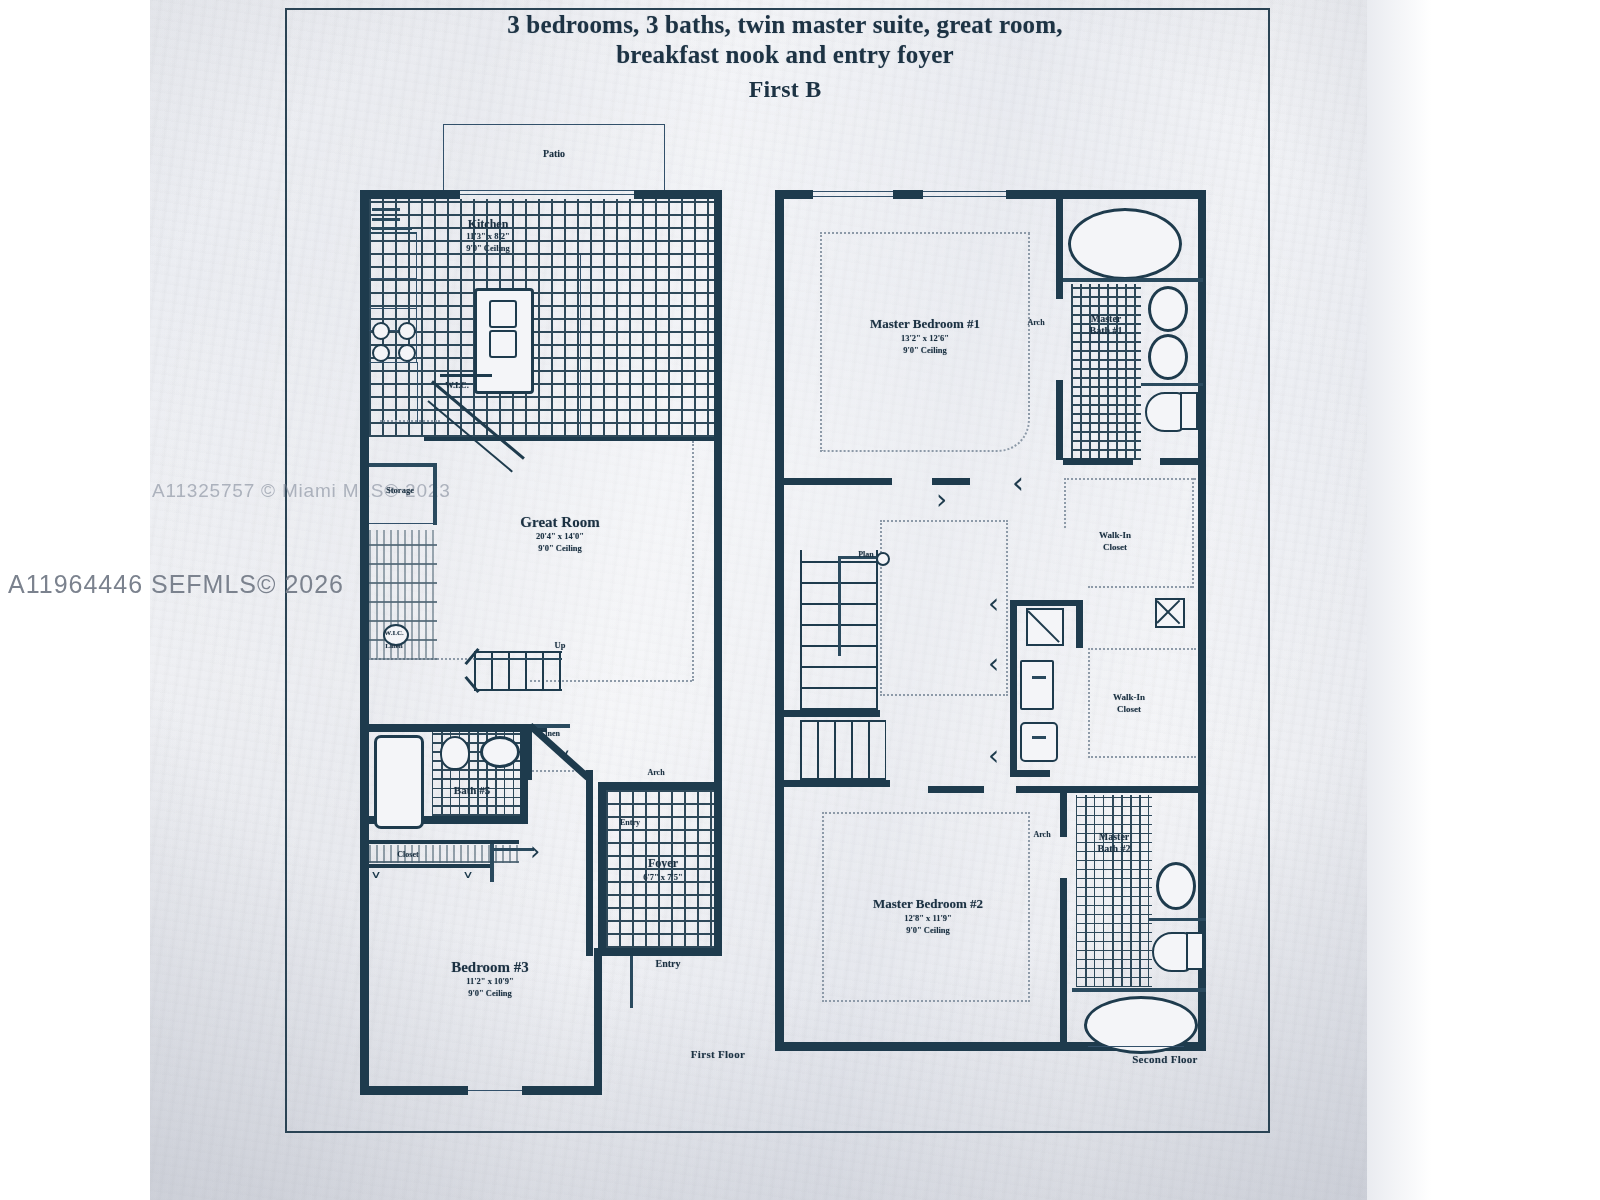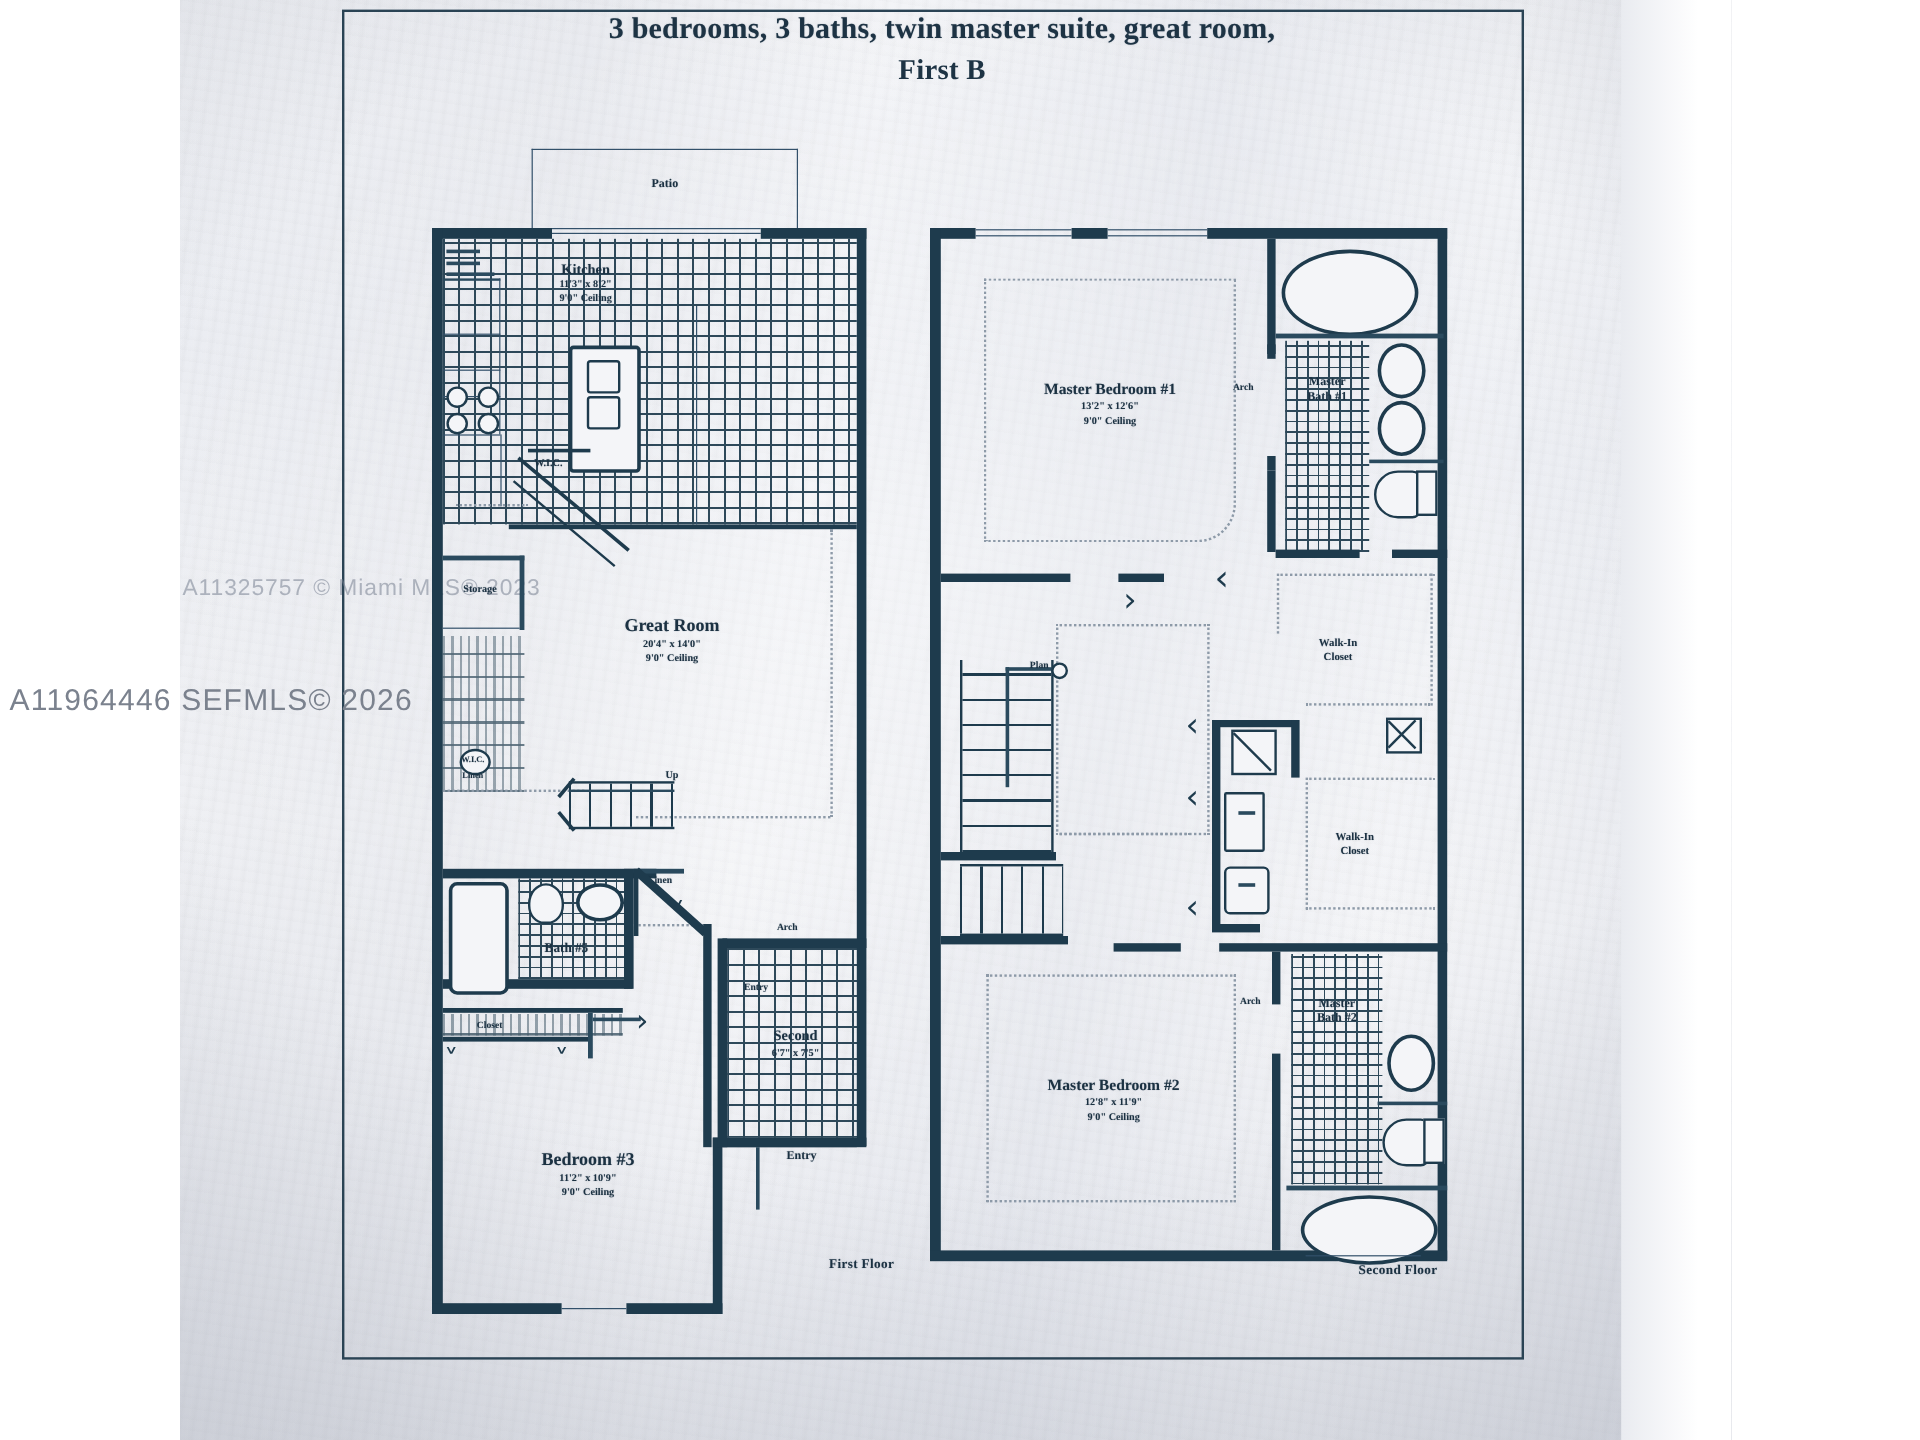--- a/index.html
+++ b/index.html
@@ -8,20 +8,21 @@
     padding: 0;
     background: #ffffff;
   }
   #page {
     position: relative;
     width: 1443px;
     height: 1200px;
     overflow: hidden;
     background: #ffffff;
     font-family: "Liberation Serif", serif;
+    padding-left: 16px;
   }
 
   
   #sheet {
     position: absolute;
     left: 150px;
     top: 0px;
     width: 1360px;
     height: 1200px;
     background:
@@ -250,20 +251,21 @@
     <div id="sheet-grain"></div>
     <div id="sheet-shadow"></div>
   </div>
 
   <div id="right-gutter"></div>
 
   <div id="plan-border"></div>
 
   <div id="title-block">
     <div class="title-line1">3 bedrooms, 3 baths, twin master suite, great room,</div>
+    <div class="title-line2">breakfast nook and entry foyer</div>
     <div class="title-line3">First B</div>
   </div>
 
   <div id="wm-top">A11325757 © Miami MLS® 2023</div>
   <div id="wm-bottom">A11964446  SEFMLS© 2026</div>
 
   <div>
 
     <div class="thin-line-h" style="left:443px; top:124px; width:222px;"></div>
     <div class="thin-line-v" style="left:443px; top:124px; height:70px;"></div>
@@ -383,21 +385,21 @@
     <div class="swing-v" style="left:370px; top:872px; font-size:24px;">˅</div>
     <div class="swing-v" style="left:462px; top:872px; font-size:24px;">˅</div>
     <div class="lbl lbl-room" style="left:420px; top:959px; width:140px;">Bedroom #3</div>
     <div class="lbl lbl-xs" style="left:420px; top:976px; width:140px;">11'2" x 10'9"</div>
     <div class="lbl lbl-xs" style="left:420px; top:988px; width:140px;">9'0" Ceiling</div>
 
     <div class="wall" style="left:602px; top:782px; width:120px; height:8px;"></div>
     <div class="tile" style="left:606px; top:790px; width:110px; height:158px;"></div>
     <div class="wall" style="left:598px; top:782px; width:8px; height:174px;"></div>
     <div class="lbl lbl-xs" style="left:608px; top:818px; width:44px; font-size:8px;">Entry</div>
-    <div class="lbl lbl-sm" style="left:628px; top:857px; width:70px; font-size:12px;">Second</div>
+    <div class="lbl lbl-sm" style="left:628px; top:857px; width:70px; font-size:12px;">Foyer</div>
     <div class="lbl lbl-xs" style="left:628px; top:872px; width:70px;">6'7" x 7'5"</div>
     <div class="lbl lbl-xs" style="left:640px; top:959px; width:56px; font-size:10px;">Entry</div>
     <div class="wall-thin" style="left:630px; top:956px; width:3px; height:52px;"></div>
 
     <div class="lbl lbl-floor" style="left:658px; top:1048px; width:120px;">First Floor</div>
 
   </div>
 
   <div>
 

